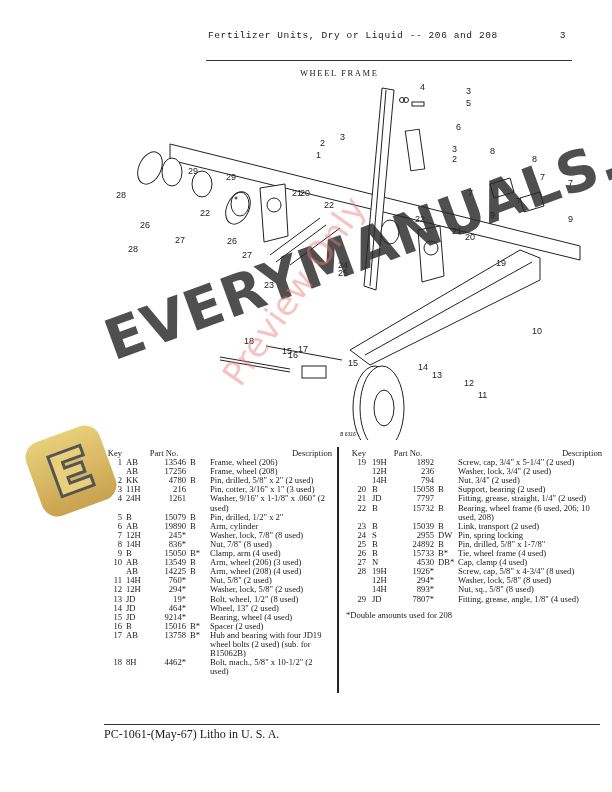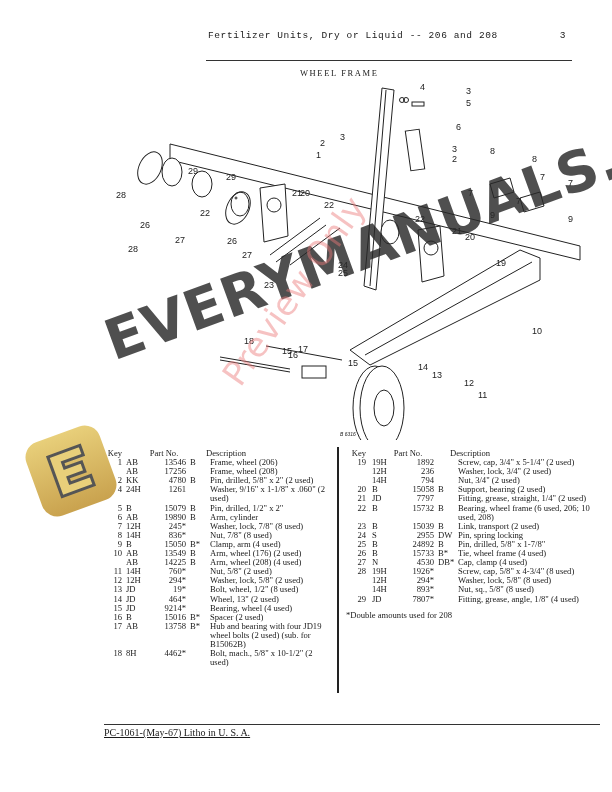--- a/index.html
+++ b/index.html
@@ -17,25 +17,25 @@
   .col-divider { position:absolute; left:337px; top:447px; width:1.5px; height:246px; background:#222; }
   .row { display:flex; white-space:nowrap; }
   .k { width:20px; text-align:right; }
   .pf { width:24px; }
   .pn { width:34px; text-align:right; padding-right:1px; }
   .ps { width:20px; padding-left:3px; }
   .d { flex:1; white-space:normal; }
   .col.left .k { width:18px; }
   .col.left .pf { width:26px; padding-left:4px; }
   .col.right .pf { width:28px; padding-left:6px; }
-  .head .d { text-align:left; }
+  .head .d { text-align:right; }
   .head .pnh { width:84px; text-align:center; }
   .note { margin-top:7px; }
   .ftr-rule { position:absolute; left:104px; top:724px; width:496px; height:1px; background:#333; }
-  .ftr { position:absolute; left:104px; top:727px; font-size:10px;text-decoration:underline; }
+  .ftr { position:absolute; left:104px; top:727px; font-size:12px; }
   .wm-logo { position:absolute; left:32px; top:432px; width:78px; height:78px; border-radius:16px; background:linear-gradient(180deg,#e8cf7a,#c9a24e); transform:rotate(-20deg); }
   .wm-logo svg { width:100%; height:100%; }
   .wm-text { position:absolute; left:96px; top:312px; font-family:"DejaVu Sans","Liberation Sans",sans-serif; font-weight:bold; font-size:56px; color:rgba(40,40,40,0.82); transform:rotate(-20deg); transform-origin:left top; letter-spacing:1px; white-space:nowrap; }
   .wm-preview { position:absolute; left:214px; top:370px; font-family:"DejaVu Sans","Liberation Sans",sans-serif; font-size:34px; color:rgba(235,120,120,0.45); transform:rotate(-55deg); transform-origin:left top; white-space:nowrap; }
 </style>
 </head>
 <body>
 
 <div class="hdr">
   <span>Fertilizer Units, Dry or Liquid -- 206 and 208</span>
@@ -165,20 +165,27 @@
         <span class="d">Frame, wheel (208)</span>
       </div>
       <div class="row">
         <span class="k">2</span>
         <span class="pf">KK</span>
         <span class="pn">4780</span>
         <span class="ps">B</span>
         <span class="d">Pin, drilled, 5/8" x 2" (2 used)</span>
       </div>
       <div class="row">
+        <span class="k">3</span>
+        <span class="pf">11H</span>
+        <span class="pn">216</span>
+        <span class="ps"></span>
+        <span class="d">Pin, cotter, 3/16" x 1" (3 used)</span>
+      </div>
+      <div class="row">
         <span class="k">4</span>
         <span class="pf">24H</span>
         <span class="pn">1261</span>
         <span class="ps"></span>
         <span class="d">Washer, 9/16" x 1-1/8" x .060" (2 used)</span>
       </div>
       <div class="row">
         <span class="k">5</span>
         <span class="pf">B</span>
         <span class="pn">15079</span>
@@ -211,21 +218,21 @@
         <span class="pf">B</span>
         <span class="pn">15050</span>
         <span class="ps">B*</span>
         <span class="d">Clamp, arm (4 used)</span>
       </div>
       <div class="row">
         <span class="k">10</span>
         <span class="pf">AB</span>
         <span class="pn">13549</span>
         <span class="ps">B</span>
-        <span class="d">Arm, wheel (176) (2 used)</span>
+        <span class="d">Arm, wheel (206) (3 used)</span>
       </div>
       <div class="row">
         <span class="k"></span>
         <span class="pf">AB</span>
         <span class="pn">14225</span>
         <span class="ps">B</span>
         <span class="d">Arm, wheel (208) (4 used)</span>
       </div>
       <div class="row">
         <span class="k">11</span>

